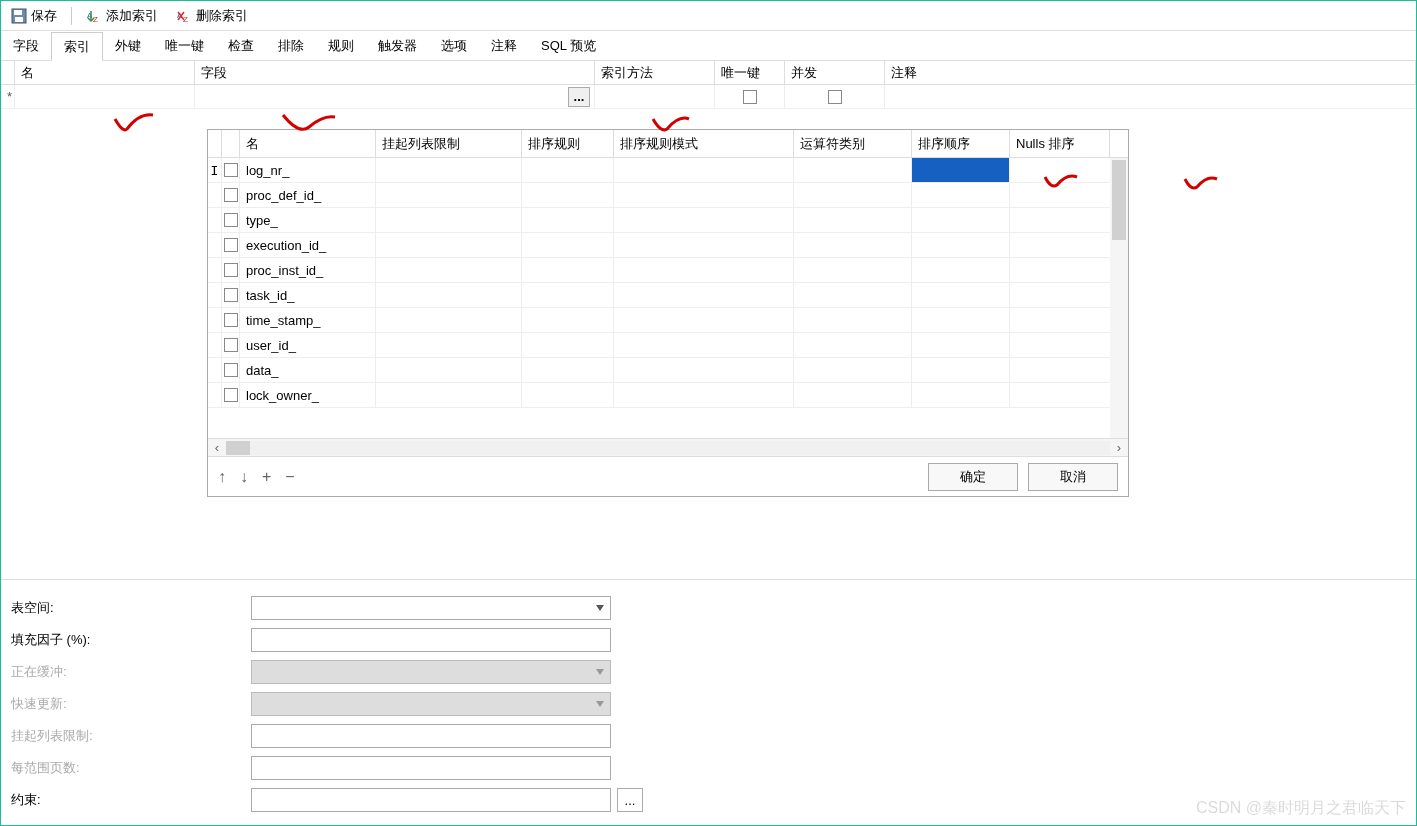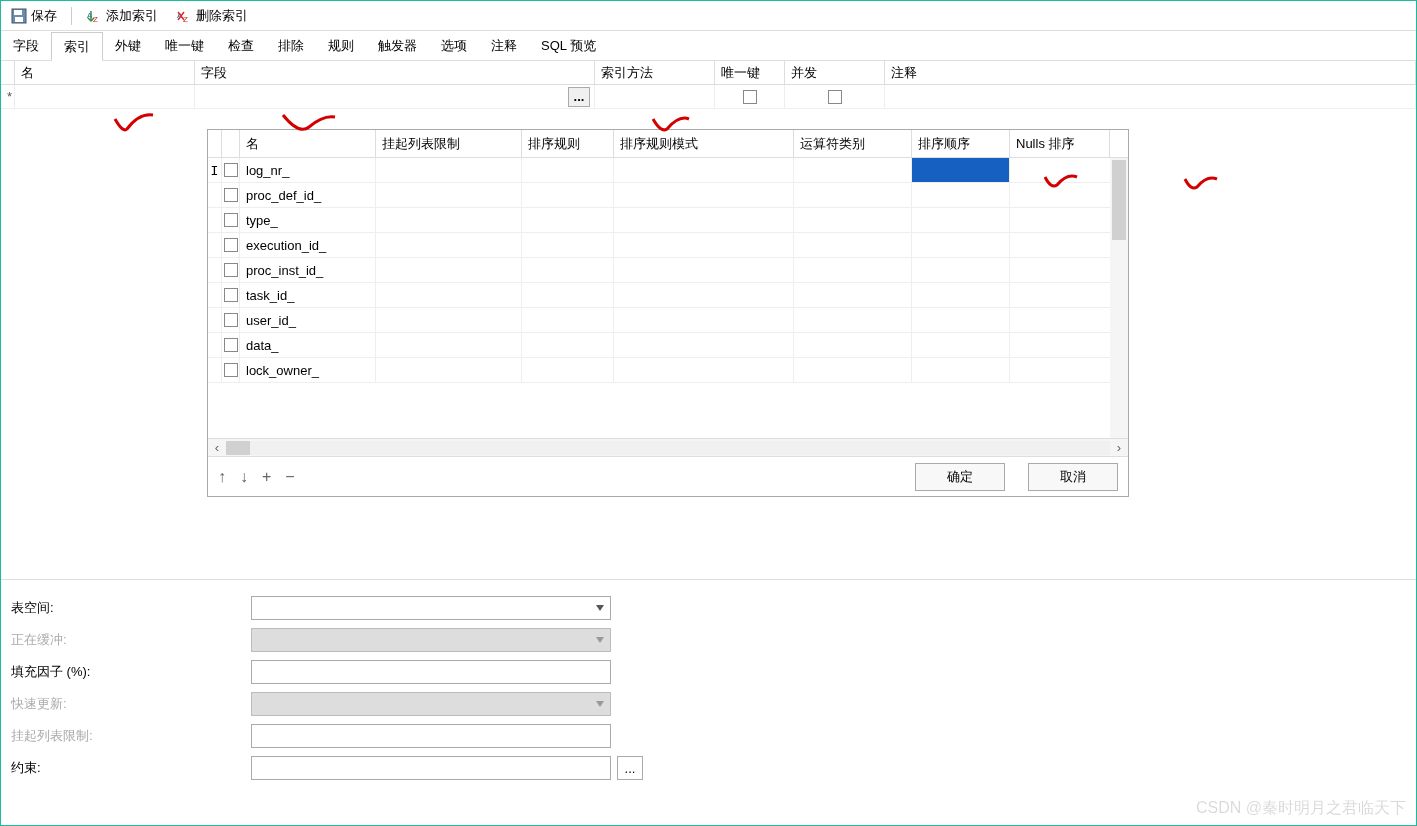--- a/index.html
+++ b/index.html
@@ -28,21 +28,21 @@
 .dr-name { width: 154px; }
 .field-checkbox { width: 14px; height: 14px; border: 1px solid #888; margin-right: 6px; flex-shrink: 0; }
 .highlight-cell { background: #1560c0; }
 .dialog-hscroll { height: 18px; border-top: 1px solid #ddd; background: #f5f5f5; display: flex; align-items: center; }
 .hscroll-arrow { width: 18px; height: 16px; display: flex; align-items: center; justify-content: center; color: #666; cursor: pointer; }
 .hscroll-track { flex: 1; height: 14px; background: #f0f0f0; position: relative; }
 .hscroll-thumb { position: absolute; left: 0; width: 24px; height: 14px; background: #d0d0d0; }
 .dialog-footer { height: 40px; border-top: 1px solid #ddd; display: flex; align-items: center; padding: 0 10px; }
 .footer-tools { display: flex; gap: 14px; color: #666; }
 .footer-tool { cursor: pointer; font-size: 16px; }
-.footer-btns { margin-left: auto; display: flex; gap: 23px; }
+.footer-btns { margin-left: auto; display: flex; gap: 10px; }
 .dbtn { width: 90px; height: 28px; border: 1px solid #aaa; background: #f8f8f8; cursor: pointer; display: flex; align-items: center; justify-content: center; }
 
 .vscroll { position: absolute; right: 0; top: 0; width: 18px; height: 100%; background: #f5f5f5; }
 .vscroll-thumb { width: 14px; margin: 2px; height: 80px; background: #d0d0d0; }
 
 .properties { position: absolute; left: 0; right: 0; bottom: 0; height: 246px; border-top: 1px solid #ddd; padding: 12px 10px; }
 .prop-row { display: flex; align-items: center; height: 32px; }
 .prop-label { width: 240px; }
 .prop-label.disabled { color: #aaa; }
 .prop-input { width: 360px; height: 24px; border: 1px solid #aaa; padding: 0 4px; }
@@ -232,20 +232,33 @@
         <div class="dr-cell" style="width:180px"></div>
         <div class="dr-cell" style="width:118px"></div>
         <div class="dr-cell" style="width:98px"></div>
         <div class="dr-cell" style="flex:1"></div>
       </div>
     <div class="dialog-row">
         <div class="dr-cell" style="width:14px"></div>
         <div class="dr-cell" style="width:18px;padding:0;justify-content:center">
           <div class="field-checkbox" style="margin:0"></div>
         </div>
+        <div class="dr-cell dr-name" style="width:136px">time_stamp_</div>
+        <div class="dr-cell" style="width:146px"></div>
+        <div class="dr-cell" style="width:92px"></div>
+        <div class="dr-cell" style="width:180px"></div>
+        <div class="dr-cell" style="width:118px"></div>
+        <div class="dr-cell" style="width:98px"></div>
+        <div class="dr-cell" style="flex:1"></div>
+      </div>
+    <div class="dialog-row">
+        <div class="dr-cell" style="width:14px"></div>
+        <div class="dr-cell" style="width:18px;padding:0;justify-content:center">
+          <div class="field-checkbox" style="margin:0"></div>
+        </div>
         <div class="dr-cell dr-name" style="width:136px">user_id_</div>
         <div class="dr-cell" style="width:146px"></div>
         <div class="dr-cell" style="width:92px"></div>
         <div class="dr-cell" style="width:180px"></div>
         <div class="dr-cell" style="width:118px"></div>
         <div class="dr-cell" style="width:98px"></div>
         <div class="dr-cell" style="flex:1"></div>
       </div>
     <div class="dialog-row">
         <div class="dr-cell" style="width:14px"></div>
@@ -294,33 +307,37 @@
     </div>
   </div>
 </div>
 
 <div class="properties">
   <div class="prop-row">
       <div class="prop-label">表空间:</div>
       <div class="prop-select"></div>
     </div>
   <div class="prop-row">
+      <div class="prop-label">填充因子 (%):</div>
+      <input class="prop-input" style="">
+    </div>
+  <div class="prop-row">
       <div class="prop-label disabled">正在缓冲:</div>
       <div class="prop-select disabled"></div>
     </div>
   <div class="prop-row">
-      <div class="prop-label">填充因子 (%):</div>
-      <input class="prop-input" style="">
-    </div>
-  <div class="prop-row">
       <div class="prop-label disabled">快速更新:</div>
       <div class="prop-select disabled"></div>
     </div>
   <div class="prop-row">
       <div class="prop-label disabled">挂起列表限制:</div>
+      <input class="prop-input" style="">
+    </div>
+  <div class="prop-row">
+      <div class="prop-label disabled">每范围页数:</div>
       <input class="prop-input" style="">
     </div>
   <div class="prop-row">
       <div class="prop-label">约束:</div>
       <input class="prop-input" style="">
       <div class="prop-dots-btn">...</div>
     </div>
 </div>
 
 <div class="watermark">CSDN @秦时明月之君临天下</div>

